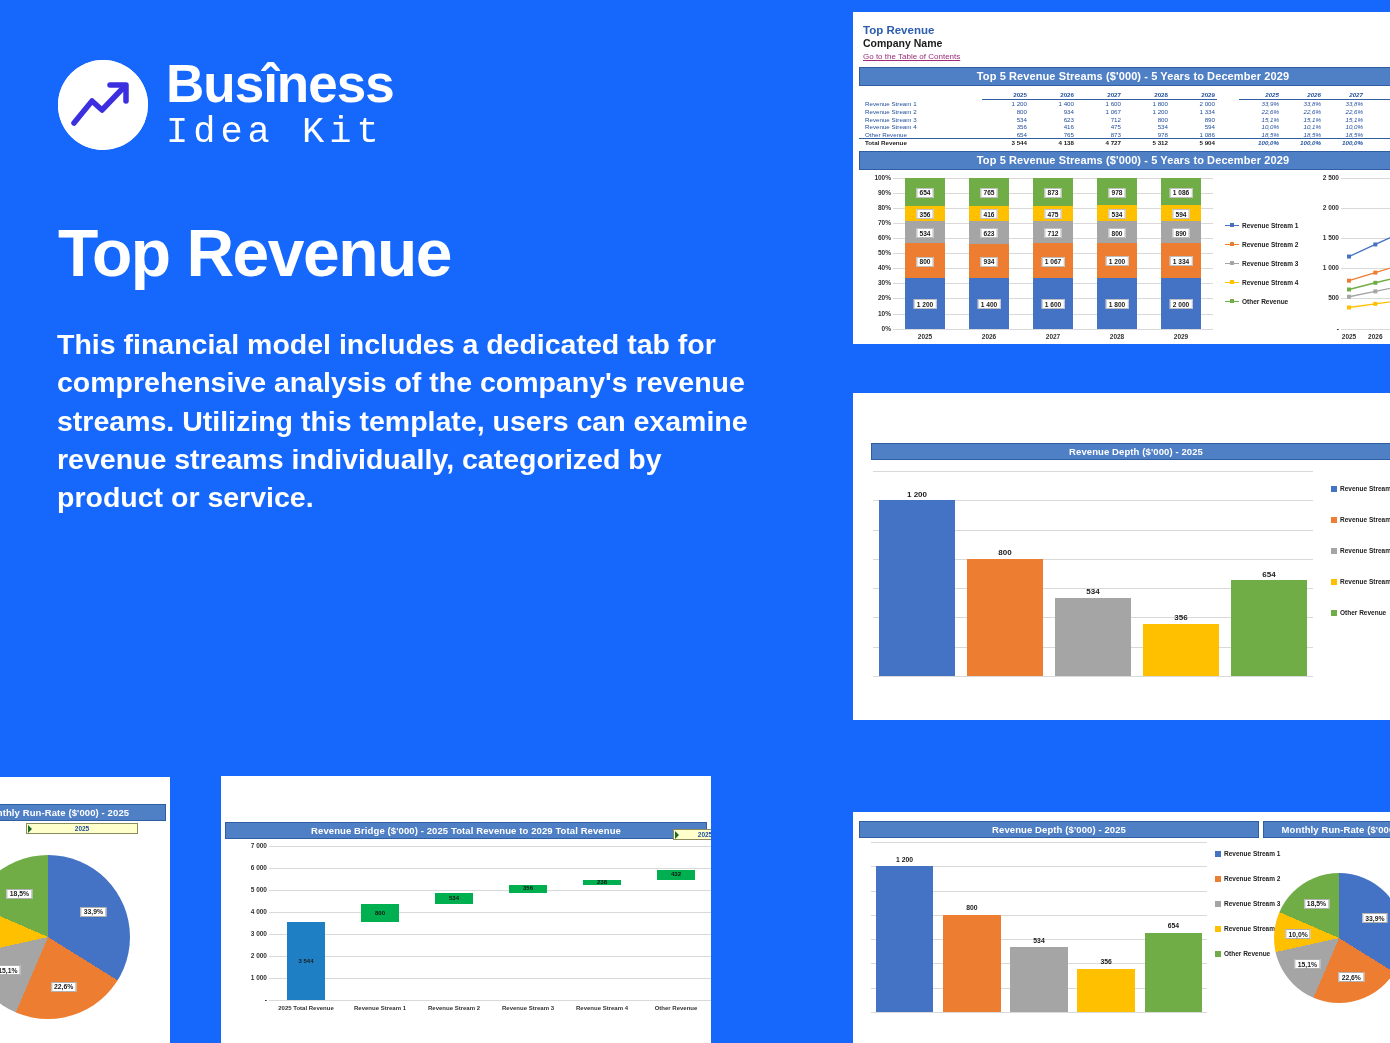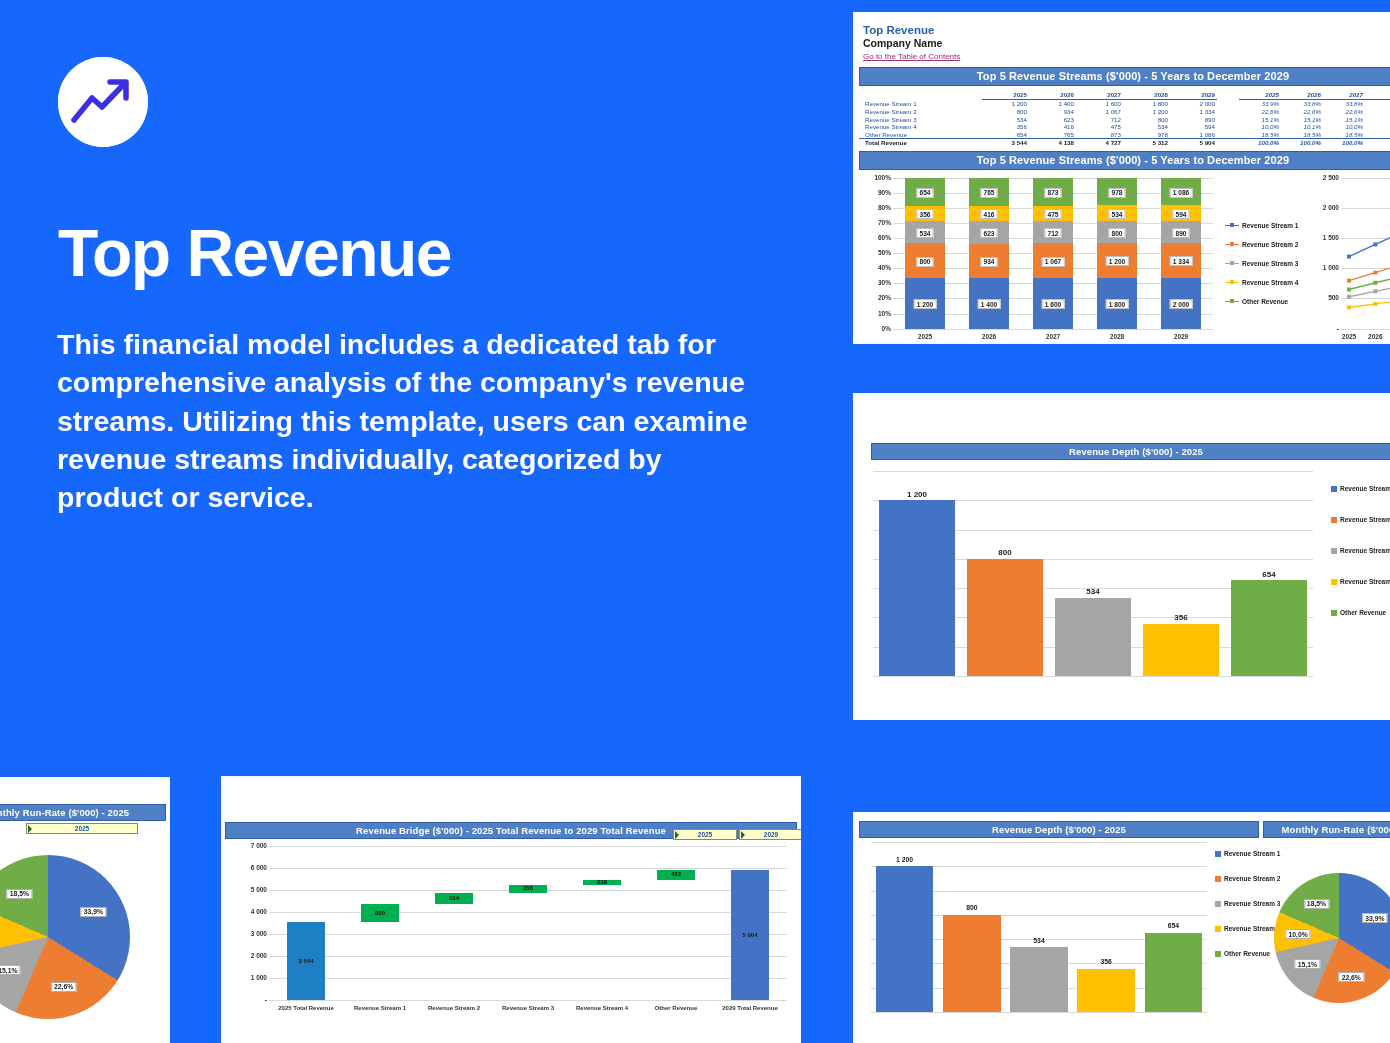--- a/index.html
+++ b/index.html
@@ -30,21 +30,21 @@
   .page-desc {
     position:absolute; left:57px; top:325px; width:700px;
     font-size:28.5px; font-weight:bold; color:#ffffff; line-height:1.345;
   }
 
   
   .card { position:absolute; background:#ffffff; overflow:hidden; }
   #card-top    { left:853px; top:12px;  width:560px; height:332px; }
   #card-mid    { left:853px; top:393px; width:560px; height:327px; }
   #card-botl   { left:-62px; top:777px; width:232px; height:266px; }
-  #card-botc   { left:221px; top:776px; width:580px; height:267px; }
+  #card-botc   { left:221px; top:776px; width:490px; height:267px; }
   #card-botr   { left:853px; top:812px; width:560px; height:231px; }
 
   
   .sheet-pad { padding:12px 10px 0 10px; }
   .sheet-title { font-size:11.5px; font-weight:bold; color:#2a5db0; line-height:1.15; }
   .sheet-sub   { font-size:10.5px; font-weight:bold; color:#1a1a1a; line-height:1.2; }
   .sheet-link  { font-size:8px; color:#9c2b7a; text-decoration:underline; margin-top:2px; display:block; }
 
   .band {
     background:#4f7fc4; color:#ffffff; text-align:center;
@@ -107,20 +107,24 @@
 </head>
 <body>
 
 <div class="brand">
   <div class="brand-mark">
     <svg viewBox="0 0 90 90" width="90" height="90">
       <circle cx="45" cy="45" r="45" fill="#ffffff"></circle>
       <path d="M16 63 L34 41 L44 50 L66 27" stroke="#3b2fe0" stroke-width="5.5" fill="none" stroke-linecap="round" stroke-linejoin="round"></path>
       <path d="M52 25 L68 25 L68 41" stroke="#3b2fe0" stroke-width="5.5" fill="none" stroke-linecap="round" stroke-linejoin="round"></path>
     </svg>
+  </div>
+  <div class="brand-words">
+    <div class="brand-line1">Busîness</div>
+    <div class="brand-line2">Idea Kit</div>
   </div>
 </div>
 
 <div class="page-title">Top Revenue</div>
 <div class="page-desc">This financial model includes a dedicated tab for comprehensive analysis of the company's revenue streams. Utilizing this template, users can examine revenue streams individually, categorized by product or service.</div>
 
 <div class="card" id="card-top">
   <div class="sheet-pad">
     <div class="sheet-title">Top Revenue</div>
     <div class="sheet-sub">Company Name</div>

